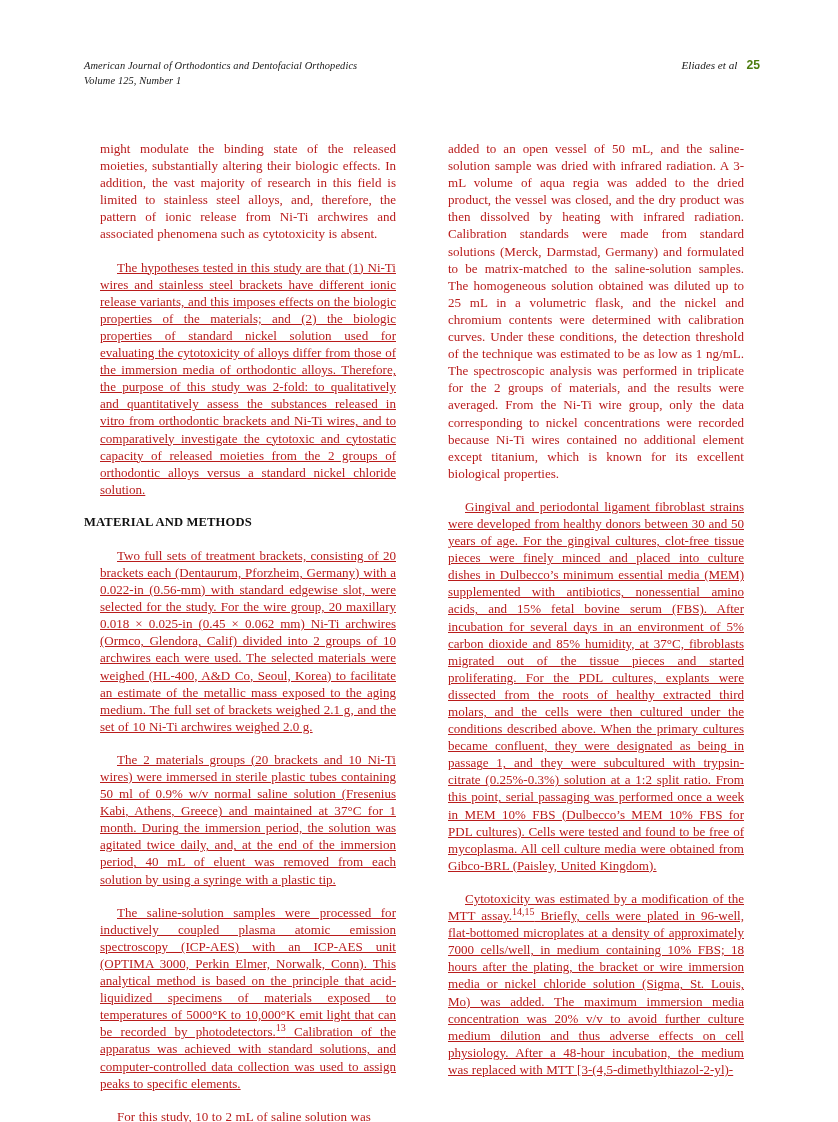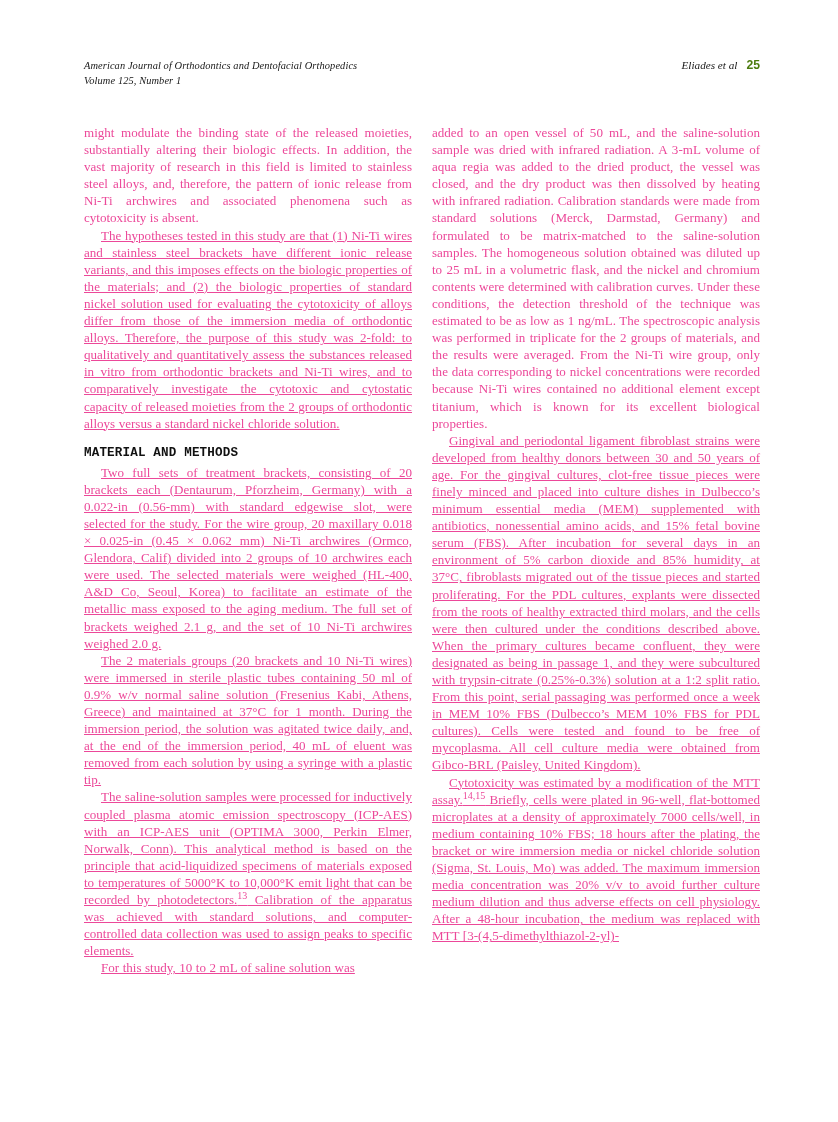--- a/index.html
+++ b/index.html
@@ -78,37 +78,37 @@
     top: 124px;
     width: 676px;
     display: flex;
     gap: 20px;
   }
   .col {
     width: 328px;
   }
 
   p.para {
-    margin: 0;
+    margin: 16px;
     font-size: 13.05px;
     line-height: 17.1px;
     text-align: justify;
     text-justify: inter-word;
-    color: #ec4899;
+    color: #b91c1c;
     hyphens: none;
     word-spacing: 0.02em;
   }
   p.para.indent {
     text-indent: 17px;
     text-decoration: underline;
   }
 
   h2.section-head {
     margin: 13px 0 2px 0;
-    font-family: Liberation Mono, monospace;
+    font-family: Liberation Serif, serif;
     font-weight: bold;
     font-size: 12.6px;
     line-height: 17px;
     letter-spacing: 0.15px;
     color: #111111;
     text-align: left;
   }
 
   sup.ref {
     font-size: 10px;

